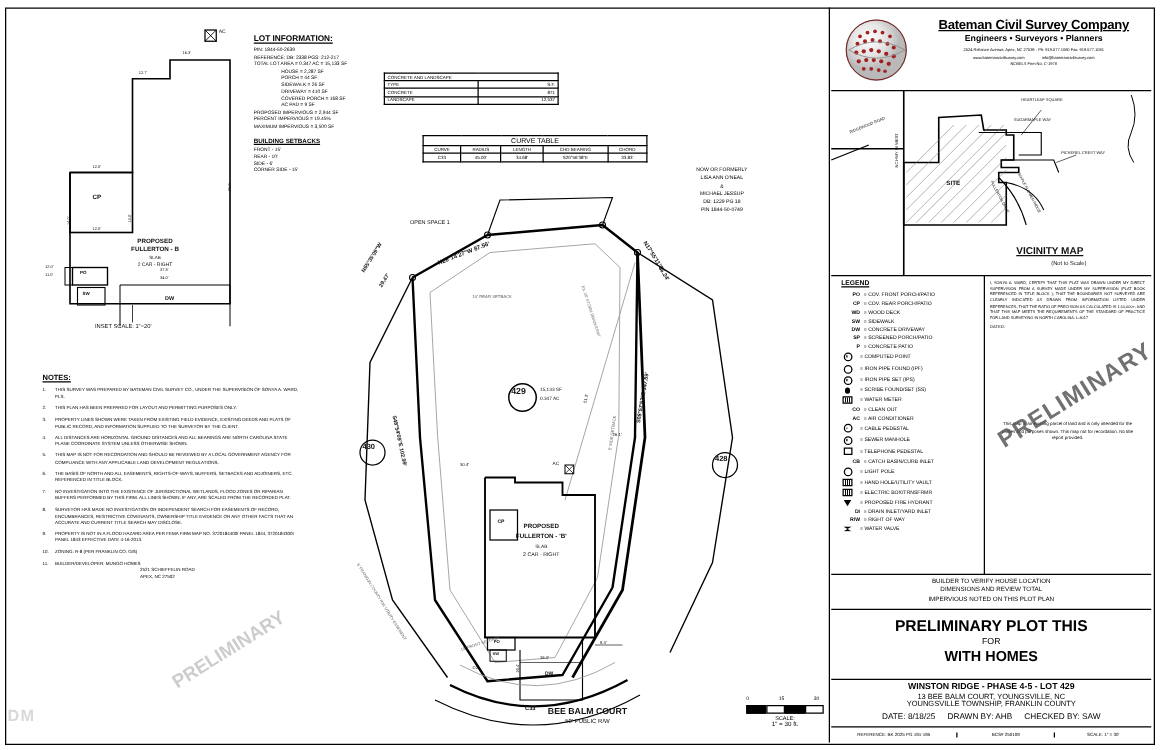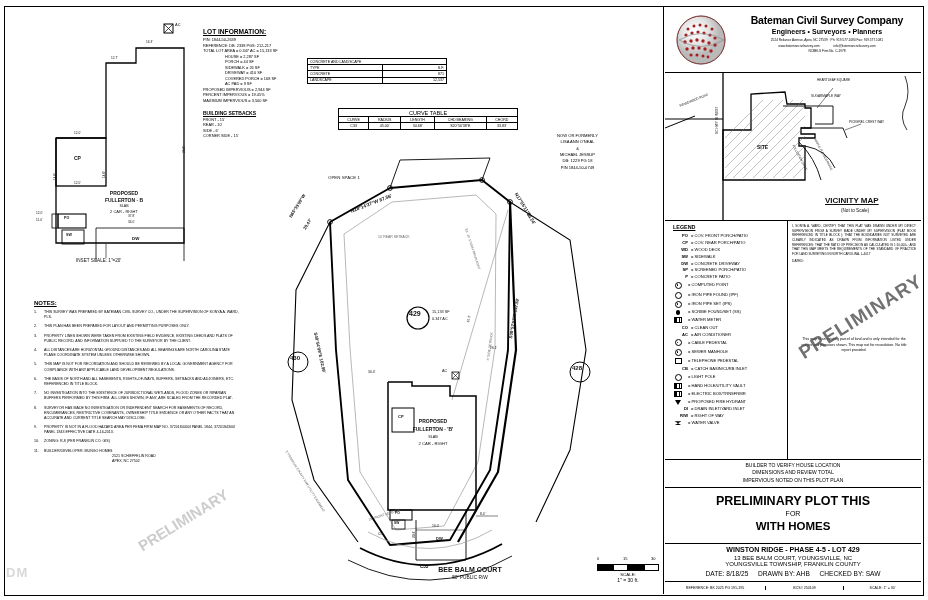--- a/index.html
+++ b/index.html
@@ -426,21 +426,21 @@
           <circle cx="23" cy="42" r="1.5"></circle>
           <circle cx="29" cy="43" r="1.5"></circle>
         <circle cx="34" cy="44" r="1.4"></circle>
       </g>
       <path d="M5,27 Q27,14 50,27" fill="none" stroke="#8a8a8a" stroke-width=".7"></path>
       <path d="M5,27 Q27,40 50,27" fill="none" stroke="#8a8a8a" stroke-width=".7"></path>
       <ellipse cx="27" cy="27" rx="24" ry="24" fill="none" stroke="#7d1a1a" stroke-width=".8"></ellipse>
     </svg>
   </div>
   <div class="abs" style="left:736px;top:14px;width:182px;text-align:center;">
-    <div class="b" style="font-size:10.5px;letter-spacing:-.2px;">Bateman Civil Survey Company</div>
+    <div class="b" style="font-size:10.5px;letter-spacing:-.2px;text-decoration:underline;">Bateman Civil Survey Company</div>
     <div class="b" style="font-size:7px;margin-top:2px;">Engineers  •  Surveyors  •  Planners</div>
     <div style="font-size:3.2px;margin-top:3px;">2524 Reliance Avenue, Apex, NC 27539 · Ph: 919.577.1080  Fax: 919.577.1081</div>
     <div style="font-size:3.2px;margin-top:1.5px;">
       <span>www.batemancivilsurvey.com</span>
       <span style="display:inline-block;width:12px;"></span>
       <span>info@batemancivilsurvey.com</span>
     </div>
     <div style="font-size:3.2px;margin-top:1.5px;">NCBELS Firm No. C-1978</div>
   </div>
 
@@ -479,21 +479,21 @@
       <line x1="180" y1="58" x2="196" y2="52" stroke="#000" stroke-width=".5"></line>
     </svg>
     <div class="lbl b" style="left:92px;top:72px;font-size:5px;">SITE</div>
     <div class="lbl" style="left:14px;top:32px;font-size:3.2px;transform:rotate(-22deg);transform-origin:left top;">RIDGEWOOD ROAD</div>
     <div class="lbl" style="left:50px;top:62px;font-size:3.2px;transform:rotate(-90deg);transform-origin:left top;">NC HWY 96 WEST</div>
     <div class="lbl" style="left:152px;top:6px;font-size:3.2px;">HEARTLEAF SQUARE</div>
     <div class="lbl" style="left:146px;top:22px;font-size:3.2px;">SUGARMAPLE WAY</div>
     <div class="lbl" style="left:184px;top:48px;font-size:3.2px;">PICKEREL CREST WAY</div>
     <div class="lbl" style="left:130px;top:72px;font-size:3.1px;transform:rotate(62deg);transform-origin:left top;">FULLERTON DRIVE</div>
     <div class="lbl" style="left:152px;top:66px;font-size:3.1px;transform:rotate(62deg);transform-origin:left top;">MAPLE FLOWER RIDGE</div>
-    <div class="lbl b u" style="left:160px;top:124px;font-size:8px;">VICINITY MAP</div>
+    <div class="lbl b u" style="left:148px;top:124px;font-size:8px;">VICINITY MAP</div>
     <div class="lbl" style="left:176px;top:136px;font-size:4.6px;">(Not to Scale)</div>
   </div>
 
   <div class="abs" id="legendbox">
     <div class="b u" style="font-size:5.4px;margin:4px 0 4px 8px;">LEGEND</div>
     <div id="legend-items" style="padding-left:3px;">
         <div class="legrow">
           <div class="legkey b">PO</div>
           <div>= COV. FRONT PORCH/PATIO</div>
         </div>

